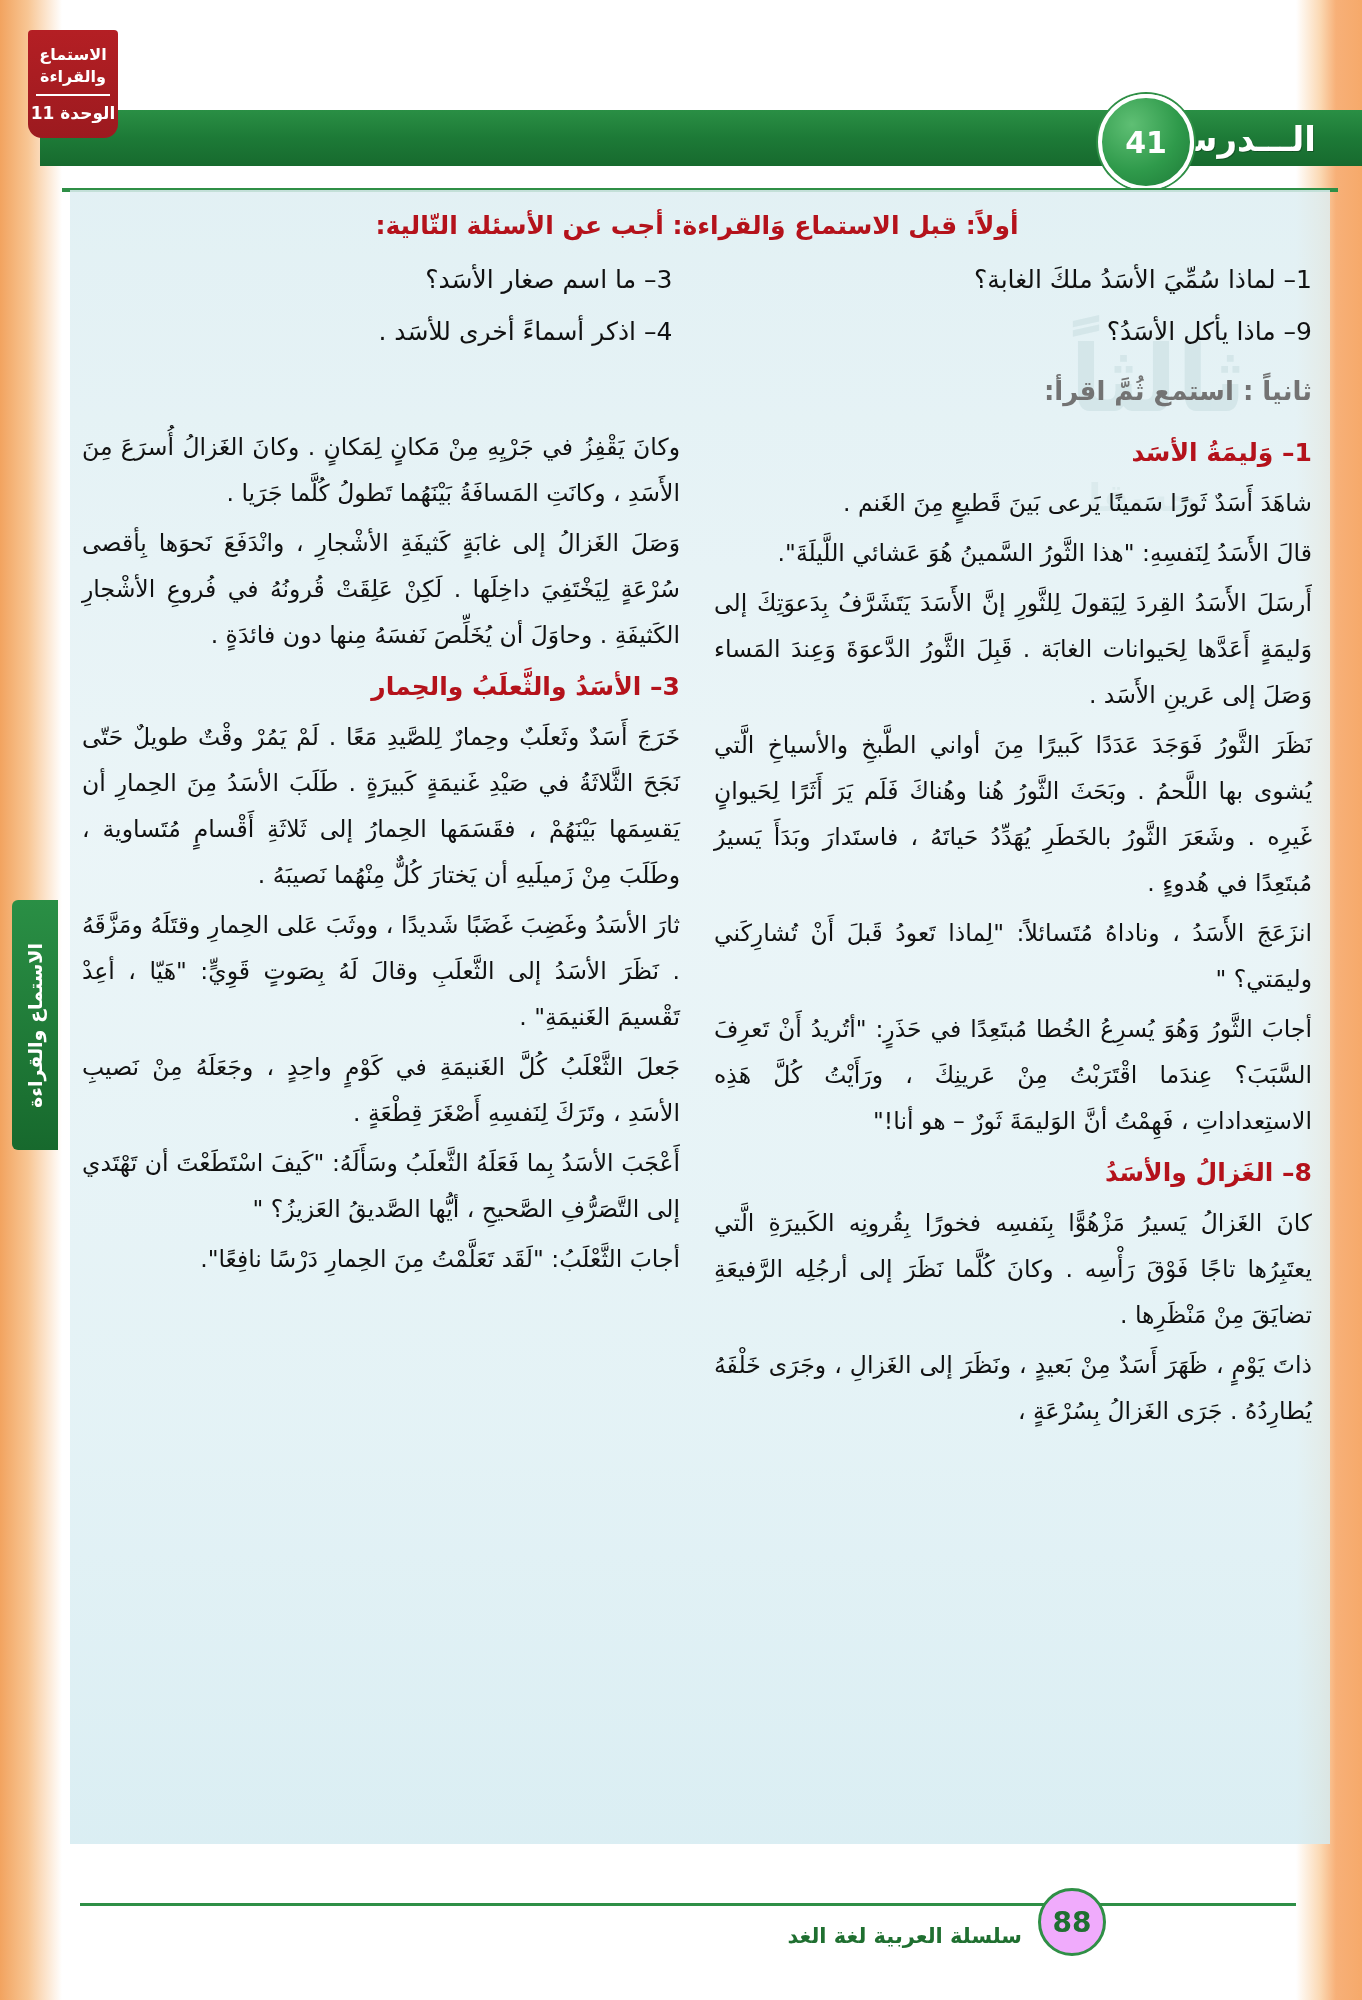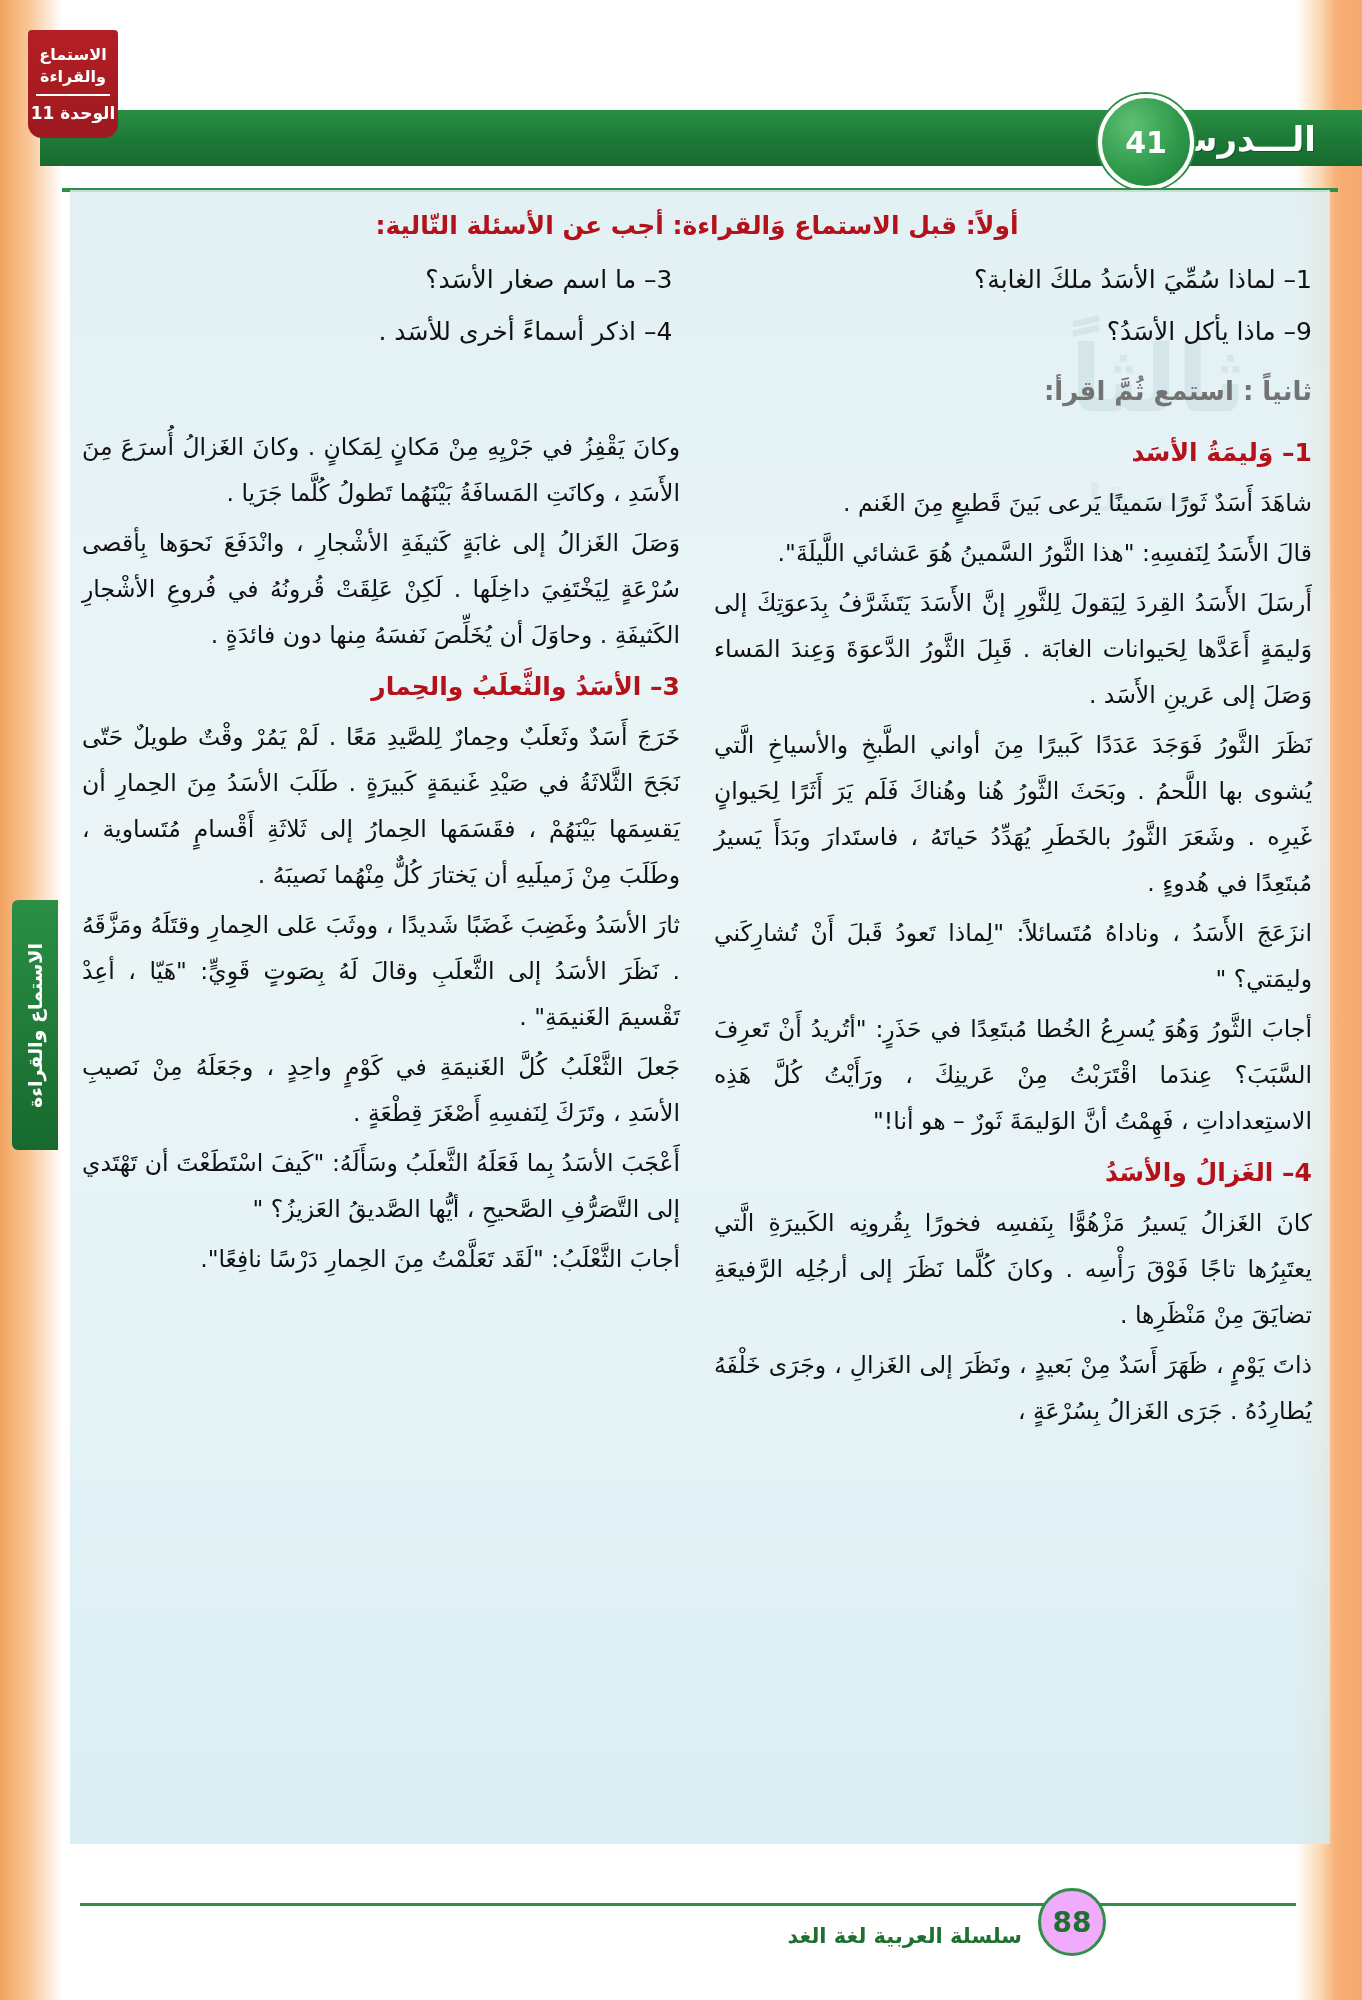--- a/index.html
+++ b/index.html
@@ -315,21 +315,21 @@
 
         <div class="col">
           <div class="sub-head">1– وَليمَةُ الأسَد</div>
           <p class="body">شاهَدَ أَسَدٌ ثَورًا سَمينًا يَرعى بَينَ قَطيعٍ مِنَ الغَنم .</p>
           <p class="body">قالَ الأَسَدُ لِنَفسِهِ: "هذا الثَّورُ السَّمينُ هُوَ عَشائي اللَّيلَةَ".</p>
           <p class="body">أَرسَلَ الأَسَدُ القِردَ لِيَقولَ لِلثَّورِ إنَّ الأَسَدَ يَتَشَرَّفُ بِدَعوَتِكَ إلى وَليمَةٍ أَعَدَّها لِحَيوانات الغابَة .  قَبِلَ الثَّورُ الدَّعوَةَ وَعِندَ المَساء وَصَلَ إلى عَرينِ الأَسَد .</p>
           <p class="body">نَظَرَ الثَّورُ فَوَجَدَ  عَدَدًا  كَبيرًا مِنَ أواني الطَّبخِ والأسياخِ الَّتي يُشوى بها اللَّحمُ .  وبَحَثَ الثَّورُ هُنا وهُناكَ فَلَم يَرَ أَثَرًا لِحَيوانٍ غَيرِه .  وشَعَرَ الثَّورُ بالخَطَرِ يُهَدِّدُ حَياتَهُ ، فاستَدارَ وبَدَأَ يَسيرُ مُبتَعِدًا في هُدوءٍ .</p>
           <p class="body">انزَعَجَ الأَسَدُ ، وناداهُ مُتَسائلاً: "لِماذا تَعودُ قَبلَ أَنْ تُشارِكَني وليمَتي؟ "</p>
           <p class="body">أجابَ الثَّورُ وَهُوَ يُسرِعُ الخُطا مُبتَعِدًا في حَذَرٍ: "أتُريدُ أَنْ تَعرِفَ السَّبَبَ؟ عِندَما اقْتَرَبْتُ مِنْ عَرينِكَ ، ورَأَيْتُ كُلَّ هَذِه الاستِعداداتِ ، فَهِمْتُ أنَّ الوَليمَةَ ثَورٌ – هو أنا!"</p>
 
-          <div class="sub-head">4– الغَزالُ والأسَدُ</div>
+          <div class="sub-head">8– الغَزالُ والأسَدُ</div>
           <p class="body">كانَ الغَزالُ يَسيرُ مَزْهُوًّا بِنَفسِه فخورًا بِقُرونِه الكَبيرَةِ الَّتي يعتَبِرُها تاجًا فَوْقَ رَأْسِه .  وكانَ كُلَّما نَظَرَ إلى أرجُلِه الرَّفيعَةِ تضايَقَ مِنْ مَنْظَرِها .</p>
           <p class="body">ذاتَ يَوْمٍ ، ظَهَرَ أَسَدٌ مِنْ بَعيدٍ ، ونَظَرَ إلى الغَزالِ ، وجَرَى  خَلْفَهُ يُطارِدُهُ .  جَرَى الغَزالُ بِسُرْعَةٍ ،</p>
         </div>
 
         <div class="col">
           <p class="body">وكانَ يَقْفِزُ في جَرْيِهِ  مِنْ مَكانٍ لِمَكانٍ .  وكانَ الغَزالُ أُسرَعَ مِنَ الأَسَدِ ، وكانَتِ المَسافَةُ بَيْنَهُما تَطولُ كُلَّما جَرَيا .</p>
           <p class="body">وَصَلَ الغَزالُ إلى غابَةٍ كَثيفَةِ الأشْجارِ ، وانْدَفَعَ نَحوَها  بِأقصى سُرْعَةٍ لِيَخْتَفِيَ داخِلَها .  لَكِنْ عَلِقَتْ قُرونُهُ في فُروعِ الأشْجارِ الكَثيفَةِ .  وحاوَلَ أن يُخَلِّصَ نَفسَهُ مِنها دون فائدَةٍ .</p>
 
           <div class="sub-head">3– الأسَدُ والثَّعلَبُ والحِمار</div>
           <p class="body">خَرَجَ أَسَدٌ وثَعلَبٌ وحِمارٌ لِلصَّيدِ مَعًا .  لَمْ يَمُرْ وقْتٌ طويلٌ حَتّى نَجَحَ الثَّلاثَةُ في صَيْدِ غَنيمَةٍ كَبيرَةٍ .  طَلَبَ الأسَدُ مِنَ الحِمارِ أن يَقسِمَها بَيْنَهُمْ ، فقَسَمَها الحِمارُ إلى ثَلاثَةِ أَقْسامٍ مُتَساوية ، وطَلَبَ مِنْ زَميلَيهِ أن يَختارَ كُلٌّ مِنْهُما نَصيبَهُ .</p>

